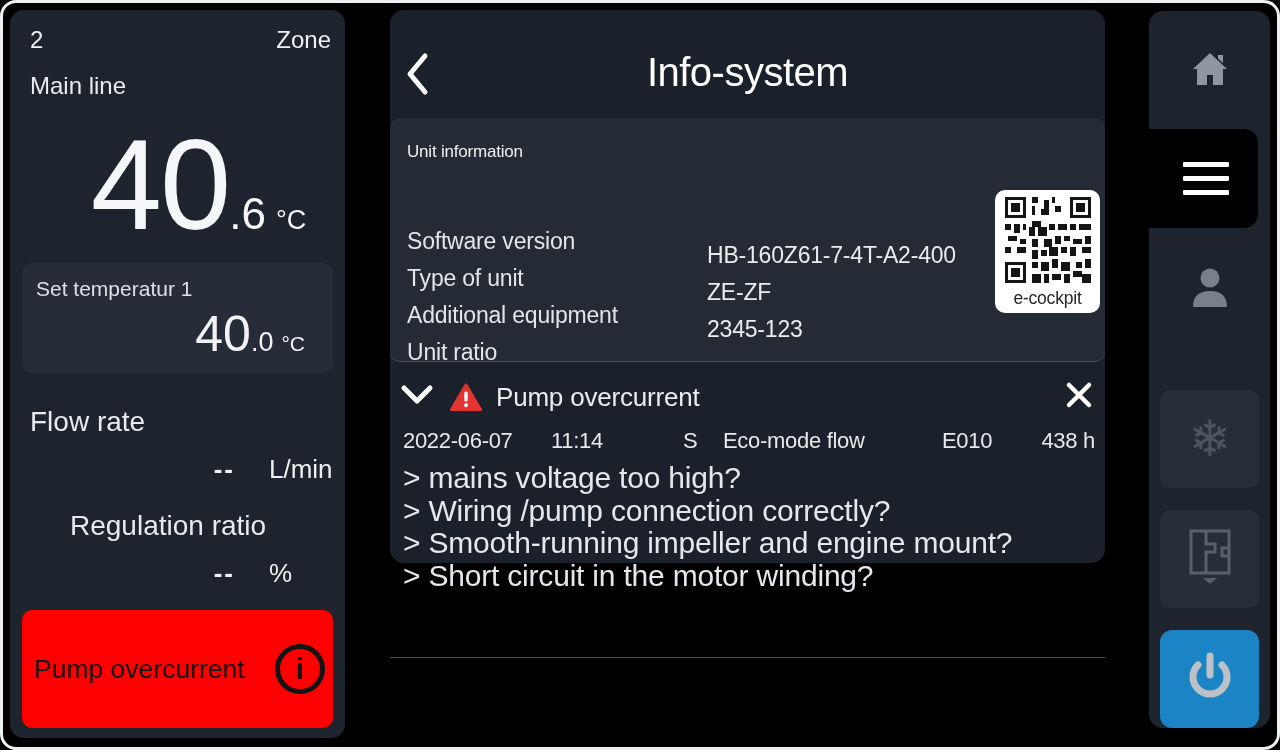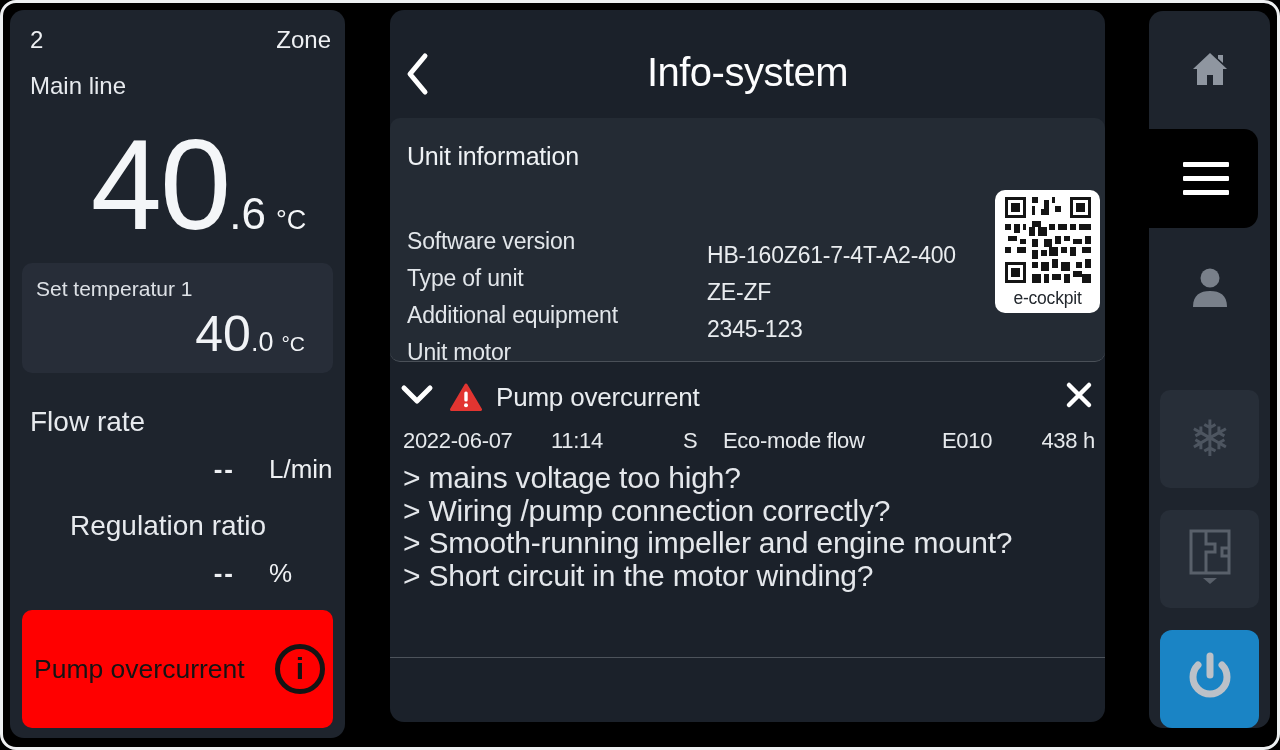--- a/index.html
+++ b/index.html
@@ -29,25 +29,25 @@
   #flow-label{top:396px;}
   #reg-label{top:500px;margin-left:40px;}
   .metric-values{position:absolute;left:0;right:0;display:grid;grid-template-columns:1fr 74px;column-gap:34px;padding-right:2px;font-size:26px;color:#eef0f3;}
   .metric-values .val{text-align:right;font-weight:bold;letter-spacing:2px;}
   #flow-values{top:444px;}
   #reg-values{top:548px;}
   .alarm-banner{position:absolute;left:12px;top:600px;width:311px;height:118px;background:#ff0000;border-radius:10px;display:flex;align-items:center;padding:0 8px 0 12px;box-sizing:border-box;}
   .alarm-banner-label{font-size:26.5px;color:#141414;flex:1;}
   .info-icon{width:50px;height:50px;border:5px solid #141414;border-radius:50%;box-sizing:border-box;display:flex;align-items:center;justify-content:center;font-size:30px;font-weight:bold;color:#141414;line-height:1;}
   
-  #info-panel{left:390px;top:10px;width:715px;height:712px;background:#1b212a;}
+  #info-panel{left:390px;top:10px;width:715px;height:553px;background:#1b212a;}
   .back-btn{position:absolute;left:15px;top:42px;width:30px;height:44px;cursor:pointer;}
   .panel-title{position:absolute;top:40px;left:0;right:0;text-align:center;font-size:40px;color:#fdfdfe;letter-spacing:-0.5px;}
   .ui-section{position:absolute;top:108px;left:0;right:0;height:244px;background:#242b34;border-radius:10px;border-bottom:1px solid #4a5058;box-sizing:border-box;}
-  .ui-title{position:absolute;top:24px;left:17px;font-size:25px;color:#eef1f4;letter-spacing:-0.2px;}
+  .ui-title{position:absolute;top:24px;left:17px;font-size:17px;color:#eef1f4;letter-spacing:-0.2px;}
   .ui-rows{position:absolute;top:64px;left:17px;right:124px;}
   .ui-row{display:grid;grid-template-columns:300px 1fr;height:37px;align-items:center;font-size:23px;letter-spacing:-0.2px;}
   .ui-row .lbl{color:#e2e6ea;margin-top:46px;}
   .ui-row .val{color:#e9ecef;}
   .qr-card{position:absolute;top:72px;right:5px;width:105px;height:123px;background:#fff;border-radius:10px;text-align:center;padding-top:7px;box-sizing:border-box;cursor:pointer;}
   .qr-label{font-size:17.5px;color:#23282e;line-height:1.35;letter-spacing:-0.2px;}
   .alarm-header{position:absolute;top:366px;left:10px;right:12px;height:42px;display:flex;align-items:center;}
   .alarm-title{font-size:26px;color:#e9ecef;margin-left:14px;letter-spacing:-0.2px;}
   .spacer{flex:1;}
   .chev-btn,.close-btn{cursor:pointer;display:flex;align-items:center;justify-content:center;}
@@ -132,21 +132,21 @@
       </div>
       <div class="ui-row">
         <span class="lbl">Type of unit</span>
         <span class="val">HB-160Z61-7-4T-A2-400</span>
       </div>
       <div class="ui-row">
         <span class="lbl">Additional equipment</span>
         <span class="val">ZE-ZF</span>
       </div>
       <div class="ui-row">
-        <span class="lbl">Unit motor</span>
+        <span class="lbl">Unit ratio</span>
         <span class="val">2345-123</span>
       </div>
     </div>
     <div class="qr-card">
       <span>
         <svg width="86" height="86" viewBox="0 0 29 29" shape-rendering="crispEdges">
           <rect x="0" y="0" width="29" height="29" fill="#ffffff"></rect>
           <g fill="#141414">
             <rect x="0" y="0" width="7" height="7"></rect>
               <rect x="22" y="0" width="7" height="7"></rect>

